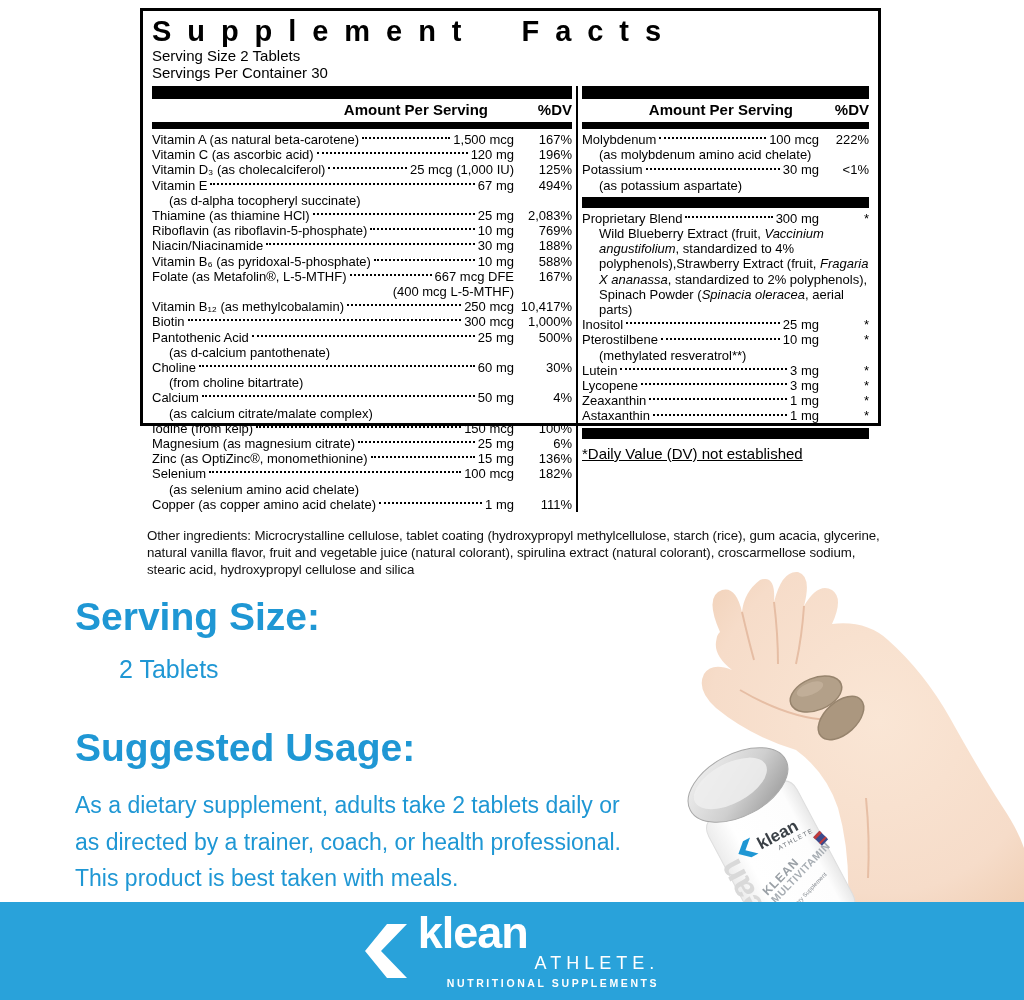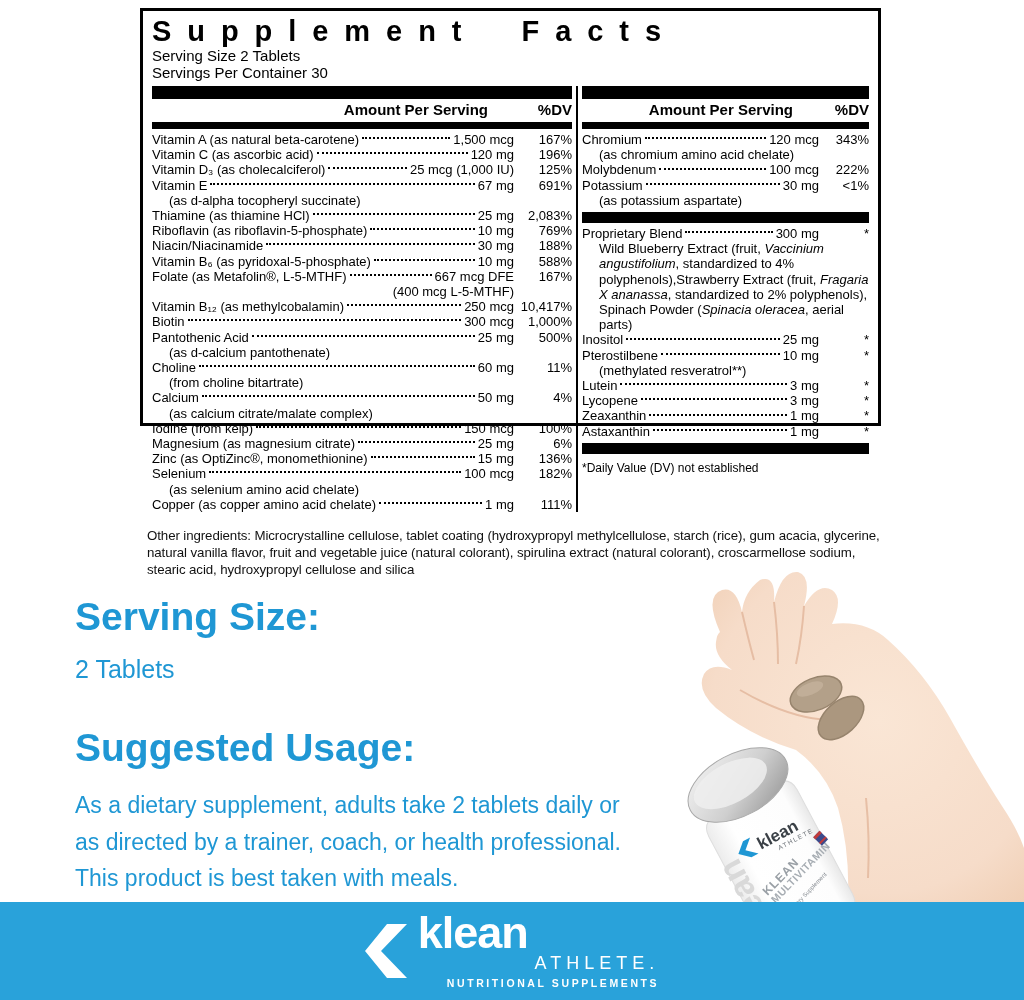--- a/index.html
+++ b/index.html
@@ -29,30 +29,30 @@
   .nline{display:flex;align-items:center;}
   .nlabel{white-space:nowrap;}
   .leader{flex:1;border-bottom:2px dotted #000;margin:0 3px 3px 3px;min-width:8px;}
   .namount{white-space:nowrap;}
   .ndv{width:58px;text-align:right;flex:none;}
   .col-right .ndv{width:50px;}
   .nsub{padding-left:17px;}
   .amount2{text-align:right;padding-right:58px;}
   .blend-desc{padding-left:17px;}
   .it{font-style:italic;}
-  .footnote{margin-top:7px;font-size:12px;}
+  .footnote{margin-top:7px;font-size:15px;text-decoration:underline;}
 
   
   .other-ing{position:absolute;left:147px;top:528px;width:738px;
              font-size:13.3px;line-height:16.8px;letter-spacing:-0.1px;color:#111;}
 
   
   .info{position:absolute;left:75px;top:584px;width:560px;color:var(--blue);}
   .info-h{font-size:39px;font-weight:bold;line-height:42px;margin-top:12px;}
-  .info-serving-value{font-size:25px;margin-top:17px;}
+  .info-serving-value{font-size:25px;margin-top:17px;margin-left:44px;}
   .info-h2{margin-top:43px;}
   .info-usage{margin-top:18px;font-size:23px;line-height:36.5px;white-space:pre-line;}
 
   
   .photo{position:absolute;left:620px;top:568px;width:404px;height:334px;}
 
   
   .band{position:absolute;left:0;top:902px;width:1024px;height:98px;background:var(--band);
         display:flex;align-items:center;justify-content:center;}
   .band-logo{display:flex;align-items:center;gap:11px;color:#fff;}
@@ -102,21 +102,21 @@
                 <span class="leader"></span>
                 <span class="namount">25 mcg (1,000 IU)</span>
                 <span class="ndv">125%</span>
               </div>
             </div>
             <div class="nrow">
               <div class="nline">
                 <span class="nlabel">Vitamin E</span>
                 <span class="leader"></span>
                 <span class="namount">67 mg</span>
-                <span class="ndv">691%</span>
+                <span class="ndv">494%</span>
               </div>
               <div class="nsub">(as d-alpha tocopheryl succinate)</div>
             </div>
             <div class="nrow">
               <div class="nline">
                 <span class="nlabel">Thiamine (as thiamine HCl)</span>
                 <span class="leader"></span>
                 <span class="namount">25 mg</span>
                 <span class="ndv">2,083%</span>
               </div>
@@ -177,21 +177,21 @@
                 <span class="namount">25 mg</span>
                 <span class="ndv">500%</span>
               </div>
               <div class="nsub">(as d-calcium pantothenate)</div>
             </div>
             <div class="nrow">
               <div class="nline">
                 <span class="nlabel">Choline</span>
                 <span class="leader"></span>
                 <span class="namount">60 mg</span>
-                <span class="ndv">11%</span>
+                <span class="ndv">30%</span>
               </div>
               <div class="nsub">(from choline bitartrate)</div>
             </div>
             <div class="nrow">
               <div class="nline">
                 <span class="nlabel">Calcium</span>
                 <span class="leader"></span>
                 <span class="namount">50 mg</span>
                 <span class="ndv">4%</span>
               </div>
@@ -246,34 +246,26 @@
       <div class="col-right ncol">
         <div class="bar top"></div>
         <div class="col-header">
           <span>Amount Per Serving</span>
           <span class="hdv">%DV</span>
         </div>
         <div class="bar under"></div>
         <div id="right-rows">
             <div class="nrow">
               <div class="nline">
-                <span class="nlabel">Chromium</span>
-                <span class="leader"></span>
-                <span class="namount">120 mcg</span>
-                <span class="ndv">343%</span>
-              </div>
-              <div class="nsub">(as chromium amino acid chelate)</div>
-            </div>
-            <div class="nrow">
-              <div class="nline">
                 <span class="nlabel">Molybdenum</span>
                 <span class="leader"></span>
                 <span class="namount">100 mcg</span>
                 <span class="ndv">222%</span>
               </div>
+              <div class="nsub">(as molybdenum amino acid chelate)</div>
             </div>
             <div class="nrow">
               <div class="nline">
                 <span class="nlabel">Potassium</span>
                 <span class="leader"></span>
                 <span class="namount">30 mg</span>
                 <span class="ndv">&lt;1%</span>
               </div>
               <div class="nsub">(as potassium aspartate)</div>
             </div>

